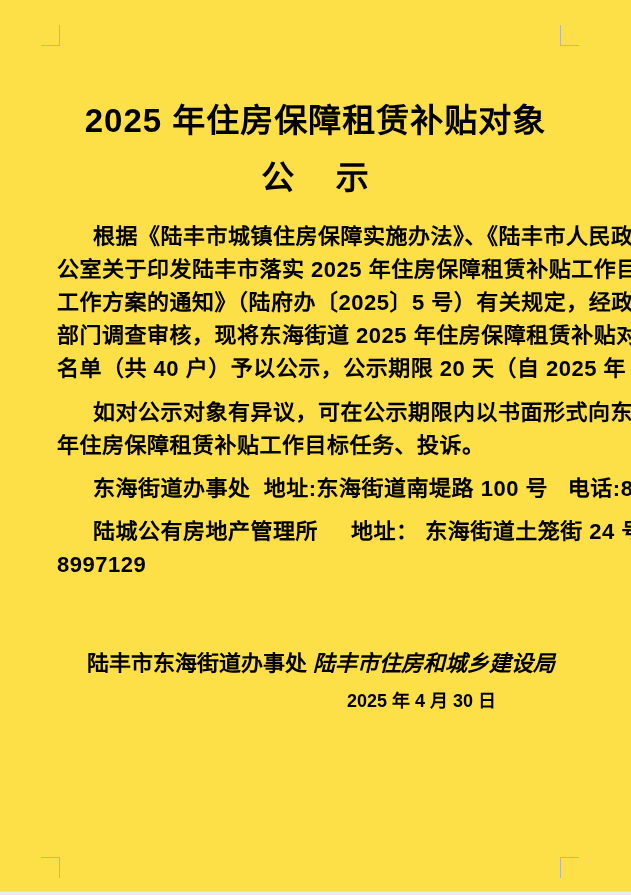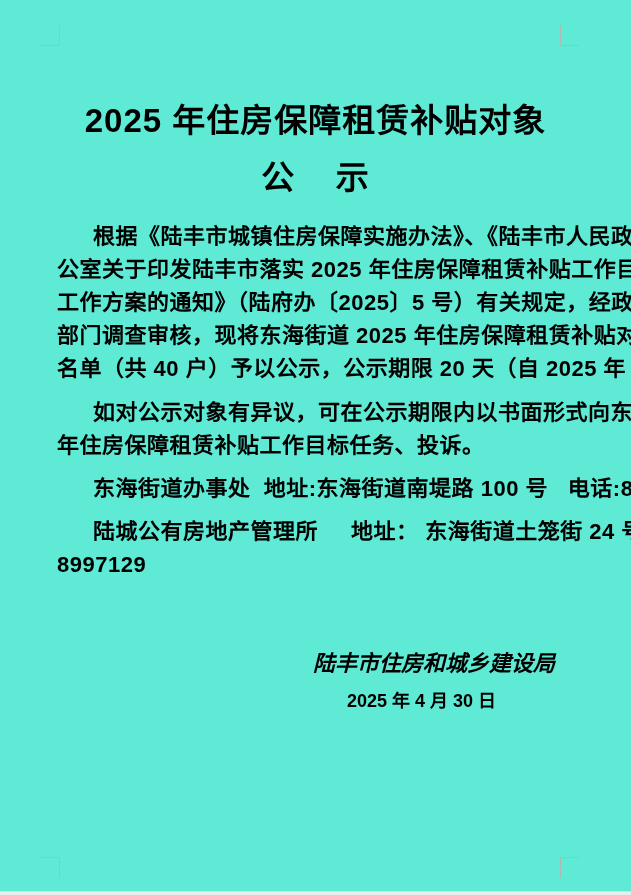--- a/index.html
+++ b/index.html
@@ -1,20 +1,20 @@
 <!DOCTYPE html>
 <html lang="zh-CN"><head>
 <meta charset="utf-8">
 <style>
   html,body { margin:0; padding:0; }
   body { background:#ffffff; }
   .page {
     position:relative;
     width:631px; height:895px;
-    background:#5eead4;
+    background:#fde047;
     overflow:hidden;
     font-family:"Liberation Sans","DejaVu Sans",sans-serif;
     font-weight:bold;
     color:#000000;
   }
   .content {
     position:absolute;
     left:57px; top:0;
     width:517px;
   }
@@ -102,20 +102,21 @@
       <div class="line indent">东海街道办事处  地址:东海街道南堤路 100 号   电话:8991431</div>
     </div>
 
     <div class="contact-2">
       <div class="line indent">陆城公有房地产管理所     地址： 东海街道土笼街 24 号  电话：</div>
       <div class="line">8997129</div>
     </div>
 
 
     <div class="sig-row">
+      <span class="sig-left">陆丰市东海街道办事处</span>
       <span class="sig-right">陆丰市住房和城乡建设局</span>
     </div>
 
     <div class="date-row">2025 年 4 月 30 日</div>
 
   </div>
 
   <div class="bottom-strip"></div>
 
 </div>

